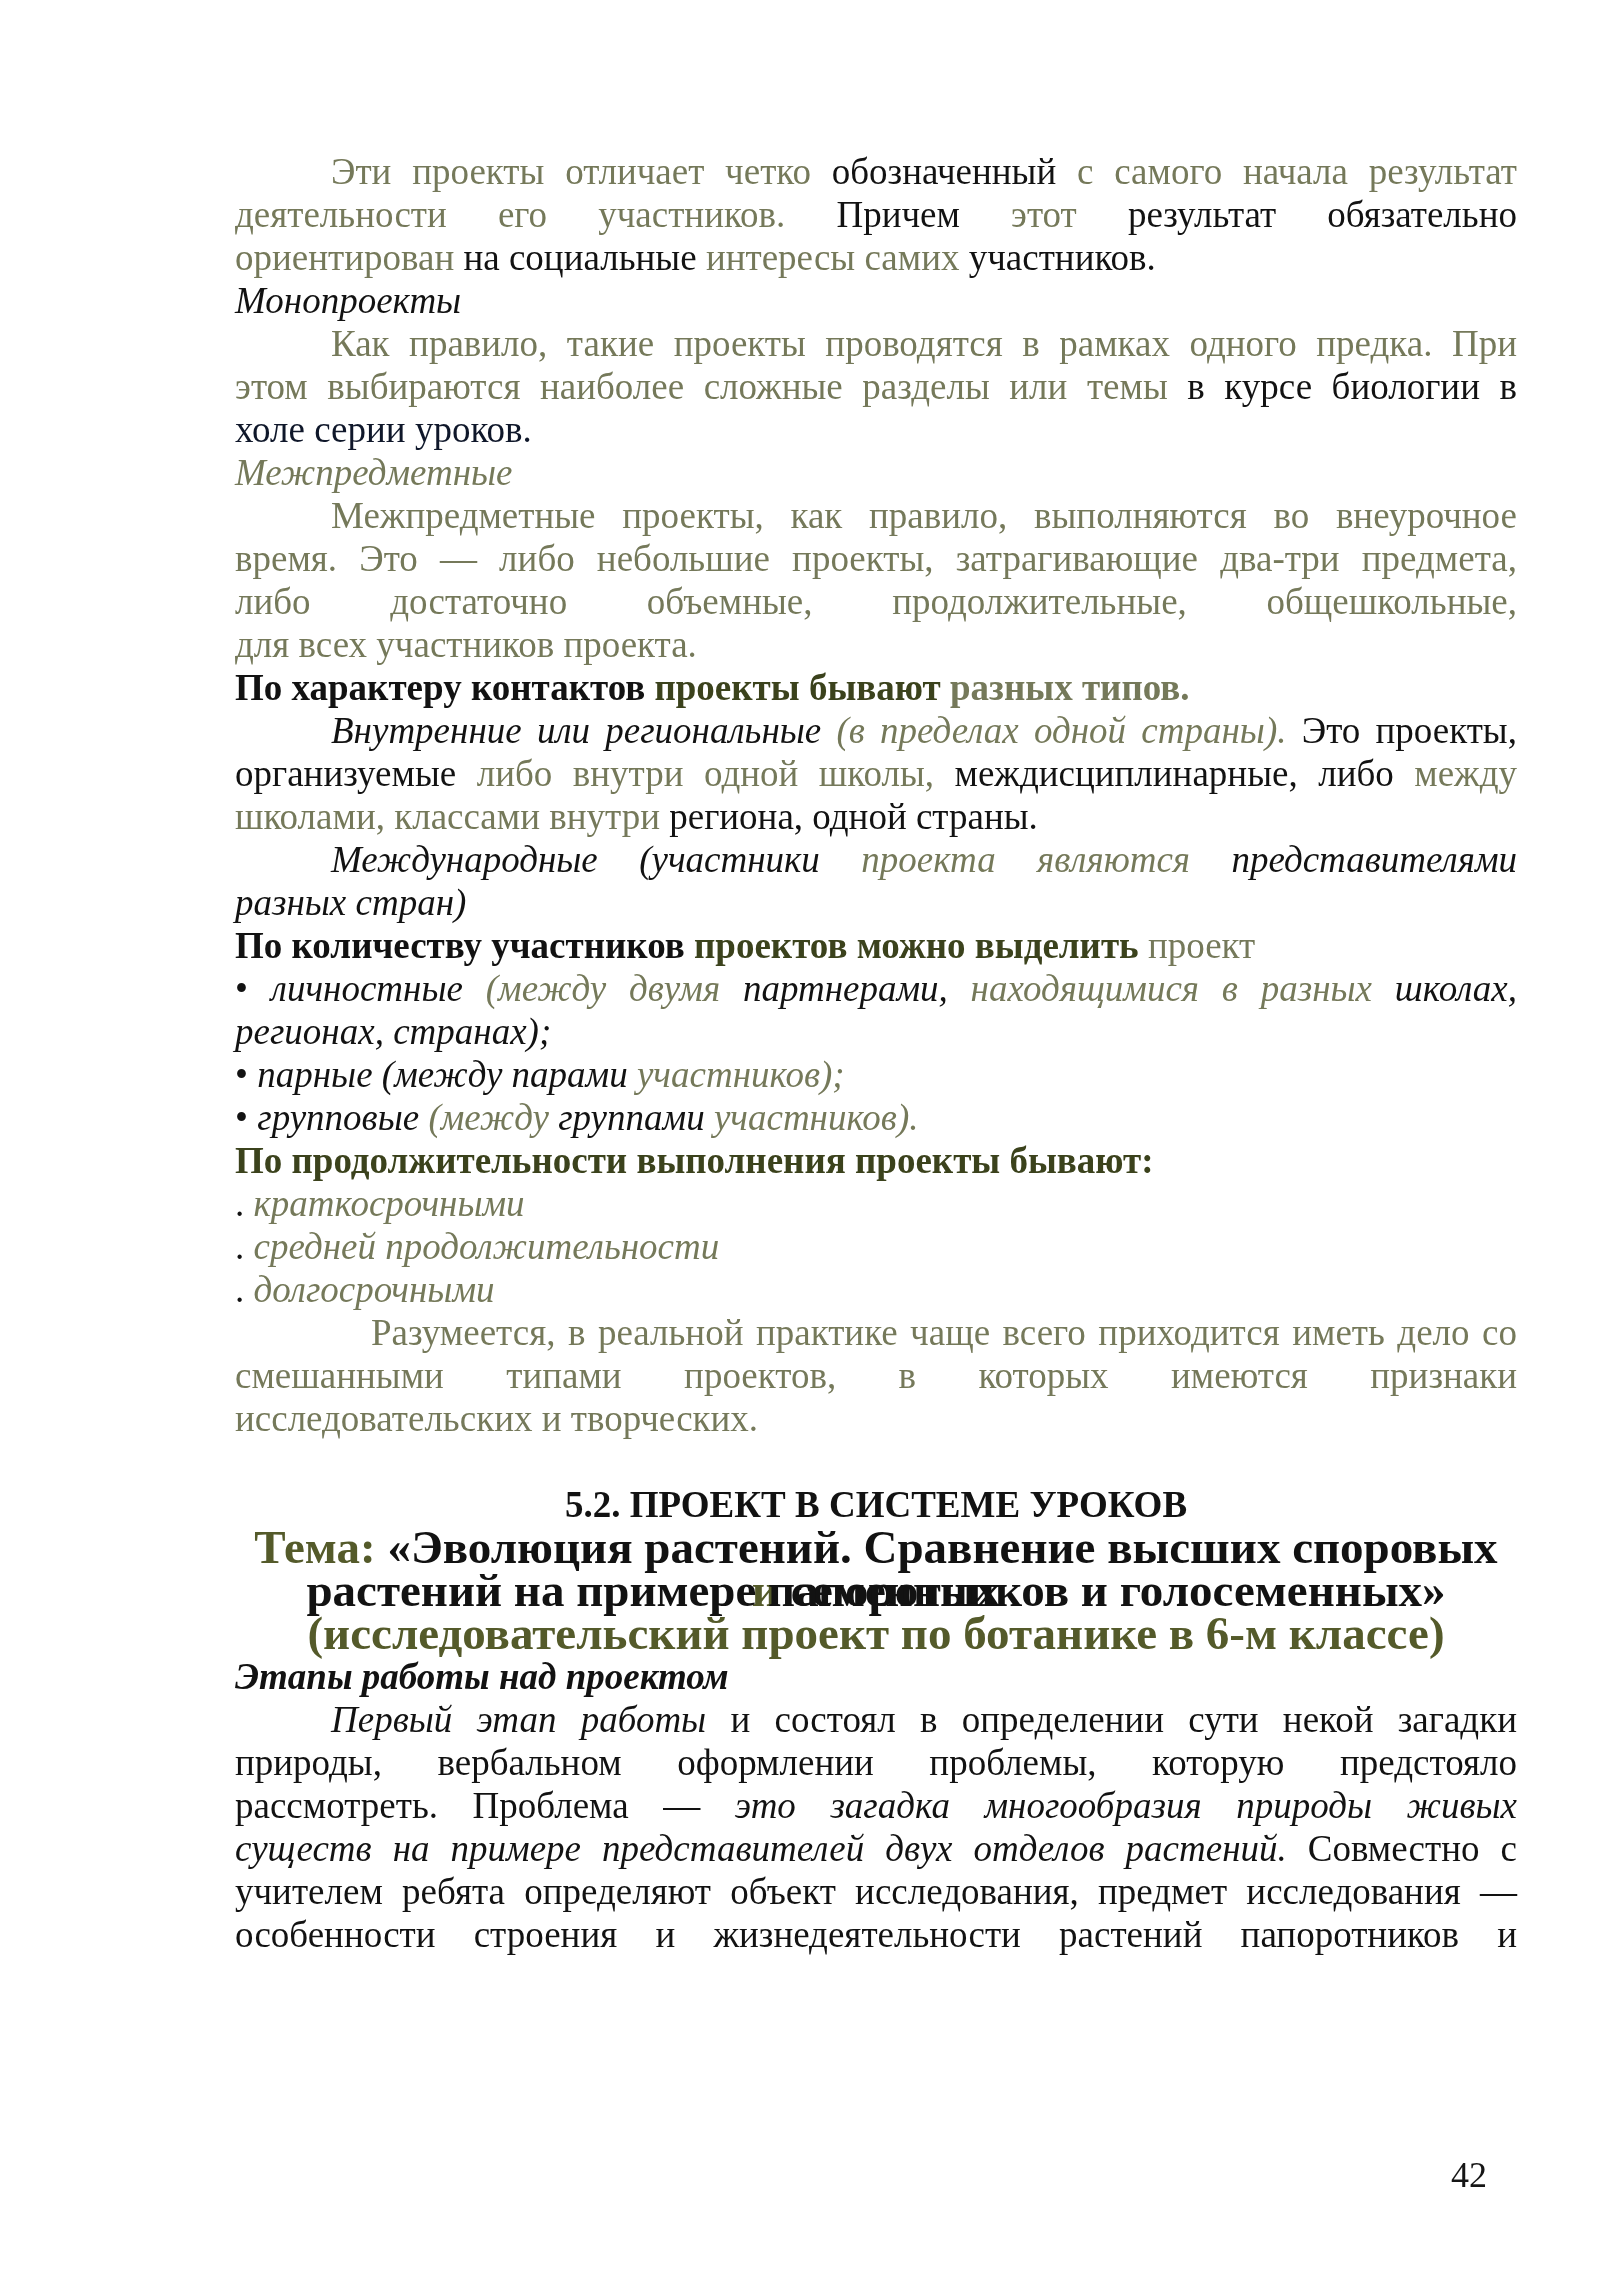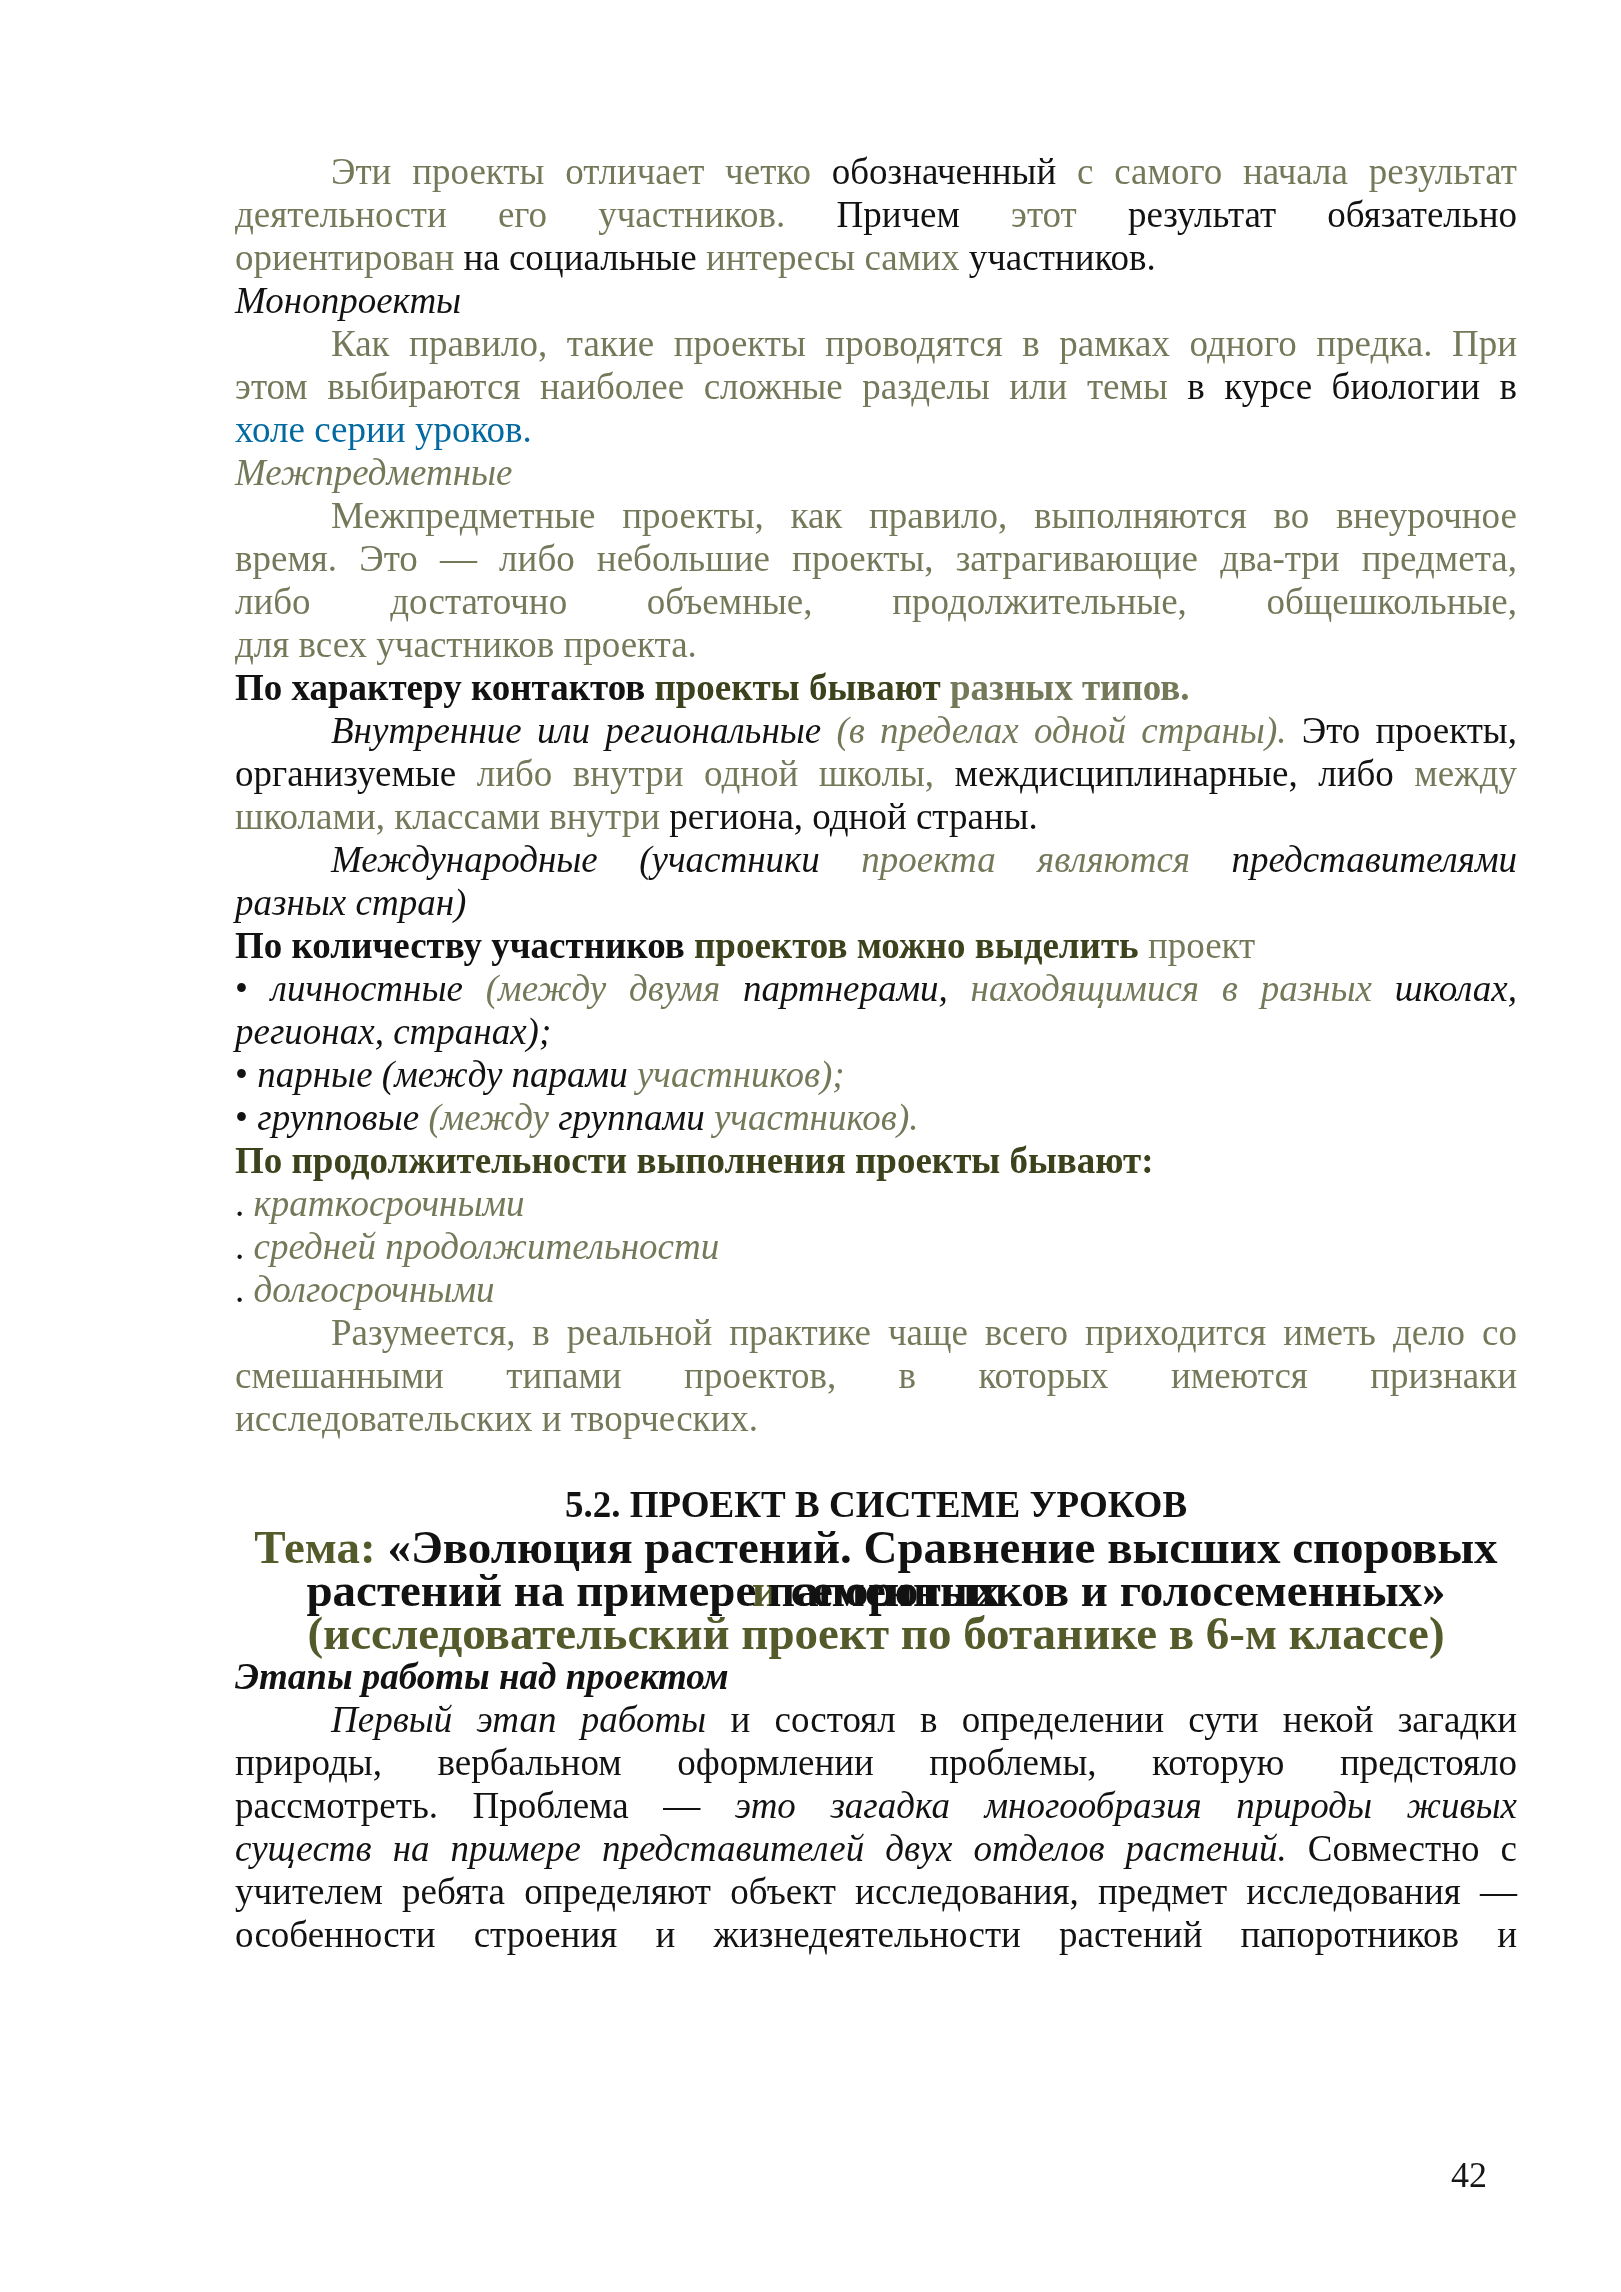--- a/index.html
+++ b/index.html
@@ -34,42 +34,42 @@
 </head>
 <body>
 
 <div id="text-block">
     <div class="line just ind"><span style="color: rgb(117, 121, 90);">Эти проекты отличает четко </span><span style="color: rgb(18, 18, 18);">обозначенный </span><span style="color: rgb(117, 121, 90);">с самого начала результат</span></div>
     <div class="line just"><span style="color: rgb(117, 121, 90);">деятельности его участников. </span><span style="color: rgb(18, 18, 18);">Причем </span><span style="color: rgb(117, 121, 90);">этот </span><span style="color: rgb(18, 18, 18);">результат обязательно</span></div>
     <div class="line left"><span style="color: rgb(117, 121, 90);">ориентирован </span><span style="color: rgb(18, 18, 18);">на социальные </span><span style="color: rgb(117, 121, 90);">интересы самих </span><span style="color: rgb(18, 18, 18);">участников.</span></div>
     <div class="line left"><span class="it" style="color: rgb(18, 18, 18);">Монопроекты</span></div>
     <div class="line just ind"><span style="color: rgb(117, 121, 90);">Как правило, такие проекты проводятся в рамках одного предка. При</span></div>
     <div class="line just"><span style="color: rgb(117, 121, 90);">этом выбираются наиболее сложные разделы или темы </span><span style="color: rgb(18, 18, 18);">в курсе биологии в</span></div>
-    <div class="line left"><span style="color: #0369a1;">холе серии уроков.</span></div>
+    <div class="line left"><span style="color: #0f172a;">холе серии уроков.</span></div>
     <div class="line left"><span class="it" style="color: rgb(117, 121, 90);">Межпредметные</span></div>
     <div class="line just ind"><span style="color: rgb(117, 121, 90);">Межпредметные проекты, как правило, выполняются во внеурочное</span></div>
     <div class="line just"><span style="color: rgb(117, 121, 90);">время. Это — либо небольшие проекты, затрагивающие два-три предмета,</span></div>
     <div class="line just"><span style="color: rgb(117, 121, 90);">либо достаточно объемные, продолжительные, общешкольные,</span></div>
     <div class="line left"><span style="color: rgb(117, 121, 90);">для всех участников проекта.</span></div>
     <div class="line left"><span class="bd" style="color: rgb(18, 18, 18);">По характеру контактов </span><span class="bd" style="color: rgb(59, 66, 28);">проекты бывают </span><span class="bd" style="color: rgb(117, 121, 90);">разных типов.</span></div>
     <div class="line just ind"><span class="it" style="color: rgb(18, 18, 18);">Внутренние или региональные </span><span class="it" style="color: rgb(117, 121, 90);">(в пределах одной страны). </span><span style="color: rgb(18, 18, 18);">Это проекты,</span></div>
     <div class="line just"><span style="color: rgb(18, 18, 18);">организуемые </span><span style="color: rgb(117, 121, 90);">либо внутри одной школы, </span><span style="color: rgb(18, 18, 18);">междисциплинарные, либо </span><span style="color: rgb(117, 121, 90);">между</span></div>
     <div class="line left"><span style="color: rgb(117, 121, 90);">школами, классами внутри </span><span style="color: rgb(18, 18, 18);">региона, одной страны.</span></div>
     <div class="line just ind"><span class="it" style="color: rgb(18, 18, 18);">Международные (участники </span><span class="it" style="color: rgb(117, 121, 90);">проекта являются </span><span class="it" style="color: rgb(18, 18, 18);">представителями</span></div>
     <div class="line left"><span class="it" style="color: rgb(18, 18, 18);">разных стран)</span></div>
     <div class="line left"><span class="bd" style="color: rgb(18, 18, 18);">По количеству участников </span><span class="bd" style="color: rgb(59, 66, 28);">проектов можно выделить </span><span style="color: rgb(117, 121, 90);">проект</span></div>
     <div class="line just"><span style="color: rgb(18, 18, 18);">•  </span><span class="it" style="color: rgb(18, 18, 18);">личностные </span><span class="it" style="color: rgb(117, 121, 90);">(между двумя </span><span class="it" style="color: rgb(18, 18, 18);">партнерами, </span><span class="it" style="color: rgb(117, 121, 90);">находящимися в разных </span><span class="it" style="color: rgb(18, 18, 18);">школах,</span></div>
     <div class="line left"><span class="it" style="color: rgb(18, 18, 18);">регионах, странах);</span></div>
     <div class="line left"><span style="color: rgb(18, 18, 18);">•  </span><span class="it" style="color: rgb(18, 18, 18);">парные (между парами </span><span class="it" style="color: rgb(117, 121, 90);">участников);</span></div>
     <div class="line left"><span style="color: rgb(18, 18, 18);">•  </span><span class="it" style="color: rgb(18, 18, 18);">групповые </span><span class="it" style="color: rgb(117, 121, 90);">(между </span><span class="it" style="color: rgb(18, 18, 18); margin-top: 15px;">группами </span><span class="it" style="color: rgb(117, 121, 90);">участников).</span></div>
     <div class="line left"><span class="bd" style="color: rgb(59, 66, 28);">По продолжительности выполнения проекты бывают:</span></div>
     <div class="line left"><span style="color: rgb(18, 18, 18);">. </span><span class="it" style="color: rgb(117, 121, 90);">краткосрочными</span></div>
     <div class="line left"><span style="color: rgb(18, 18, 18);">. </span><span class="it" style="color: rgb(117, 121, 90);">средней продолжительности</span></div>
     <div class="line left"><span style="color: rgb(18, 18, 18);">. </span><span class="it" style="color: rgb(117, 121, 90);">долгосрочными</span></div>
-    <div class="line just ind"><span style="color: rgb(117, 121, 90);">Разумеется, в реальной практике чаще всего приходится иметь дело со</span></div>
+    <div class="line just ind"><span style="color: rgb(117, 121, 90); margin-left: 40px;">Разумеется, в реальной практике чаще всего приходится иметь дело со</span></div>
     <div class="line just"><span style="color: rgb(117, 121, 90);">смешанными типами проектов, в которых имеются признаки</span></div>
     <div class="line left"><span style="color: rgb(117, 121, 90);">исследовательских и творческих.</span></div>
     <div class="line left">&nbsp;</div>
     <div class="line center"><span class="bd" style="color: rgb(18, 18, 18);">5.2. ПРОЕКТ В СИСТЕМЕ УРОКОВ</span></div>
     <div class="line center fs40"><span class="bd" style="color: rgb(84, 90, 42);">Тема: </span><span class="bd" style="color: rgb(18, 18, 18);">«Эволюция растений. Сравнение высших споровых </span><span class="bd" style="color: rgb(84, 90, 42);">и </span><span class="bd" style="color: rgb(18, 18, 18);">семенных</span></div>
     <div class="line center fs40"><span class="bd" style="color: rgb(18, 18, 18);">растений на примере папоротников и голосеменных»</span></div>
     <div class="line center fs40"><span class="bd" style="color: rgb(84, 90, 42);">(исследовательский проект по ботанике в 6-м классе)</span></div>
     <div class="line left"><span class="it bd" style="color: rgb(18, 18, 18);">Этапы работы над проектом</span></div>
     <div class="line just ind"><span class="it" style="color: rgb(18, 18, 18);">Первый этап работы </span><span style="color: rgb(18, 18, 18);">и состоял в определении сути некой загадки</span></div>
     <div class="line just"><span style="color: rgb(18, 18, 18);">природы, вербальном оформлении проблемы, которую предстояло</span></div>

